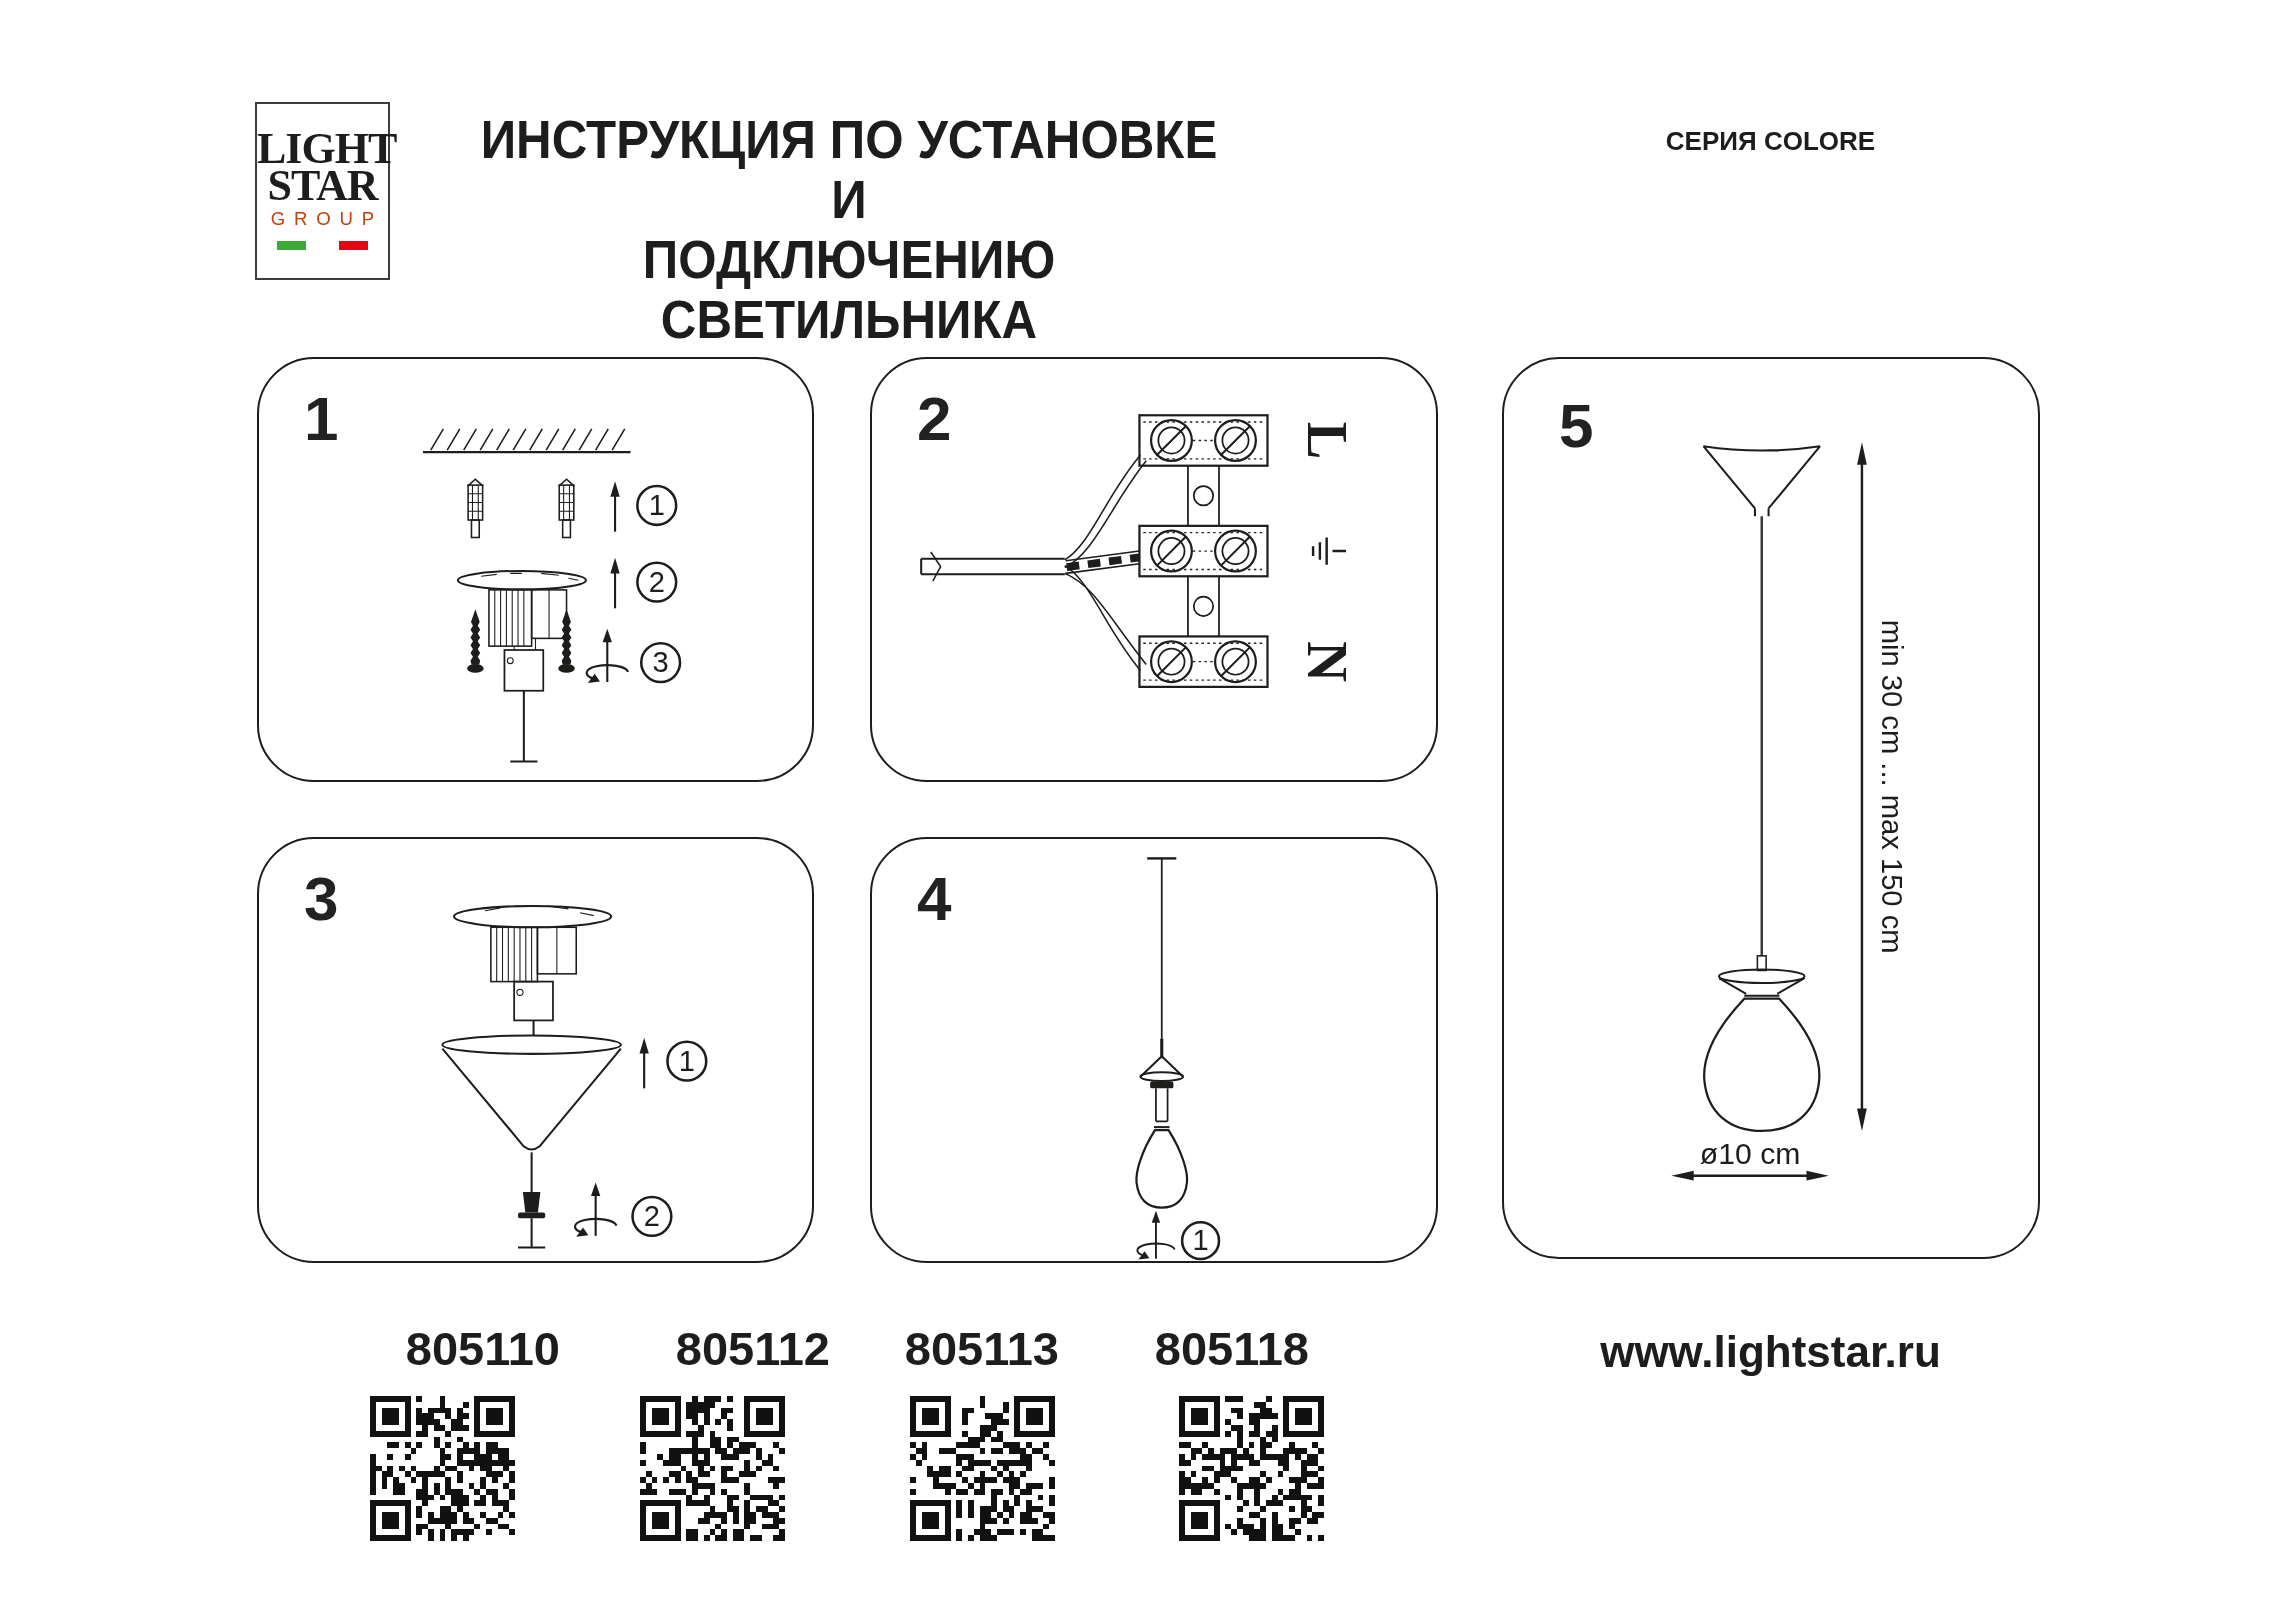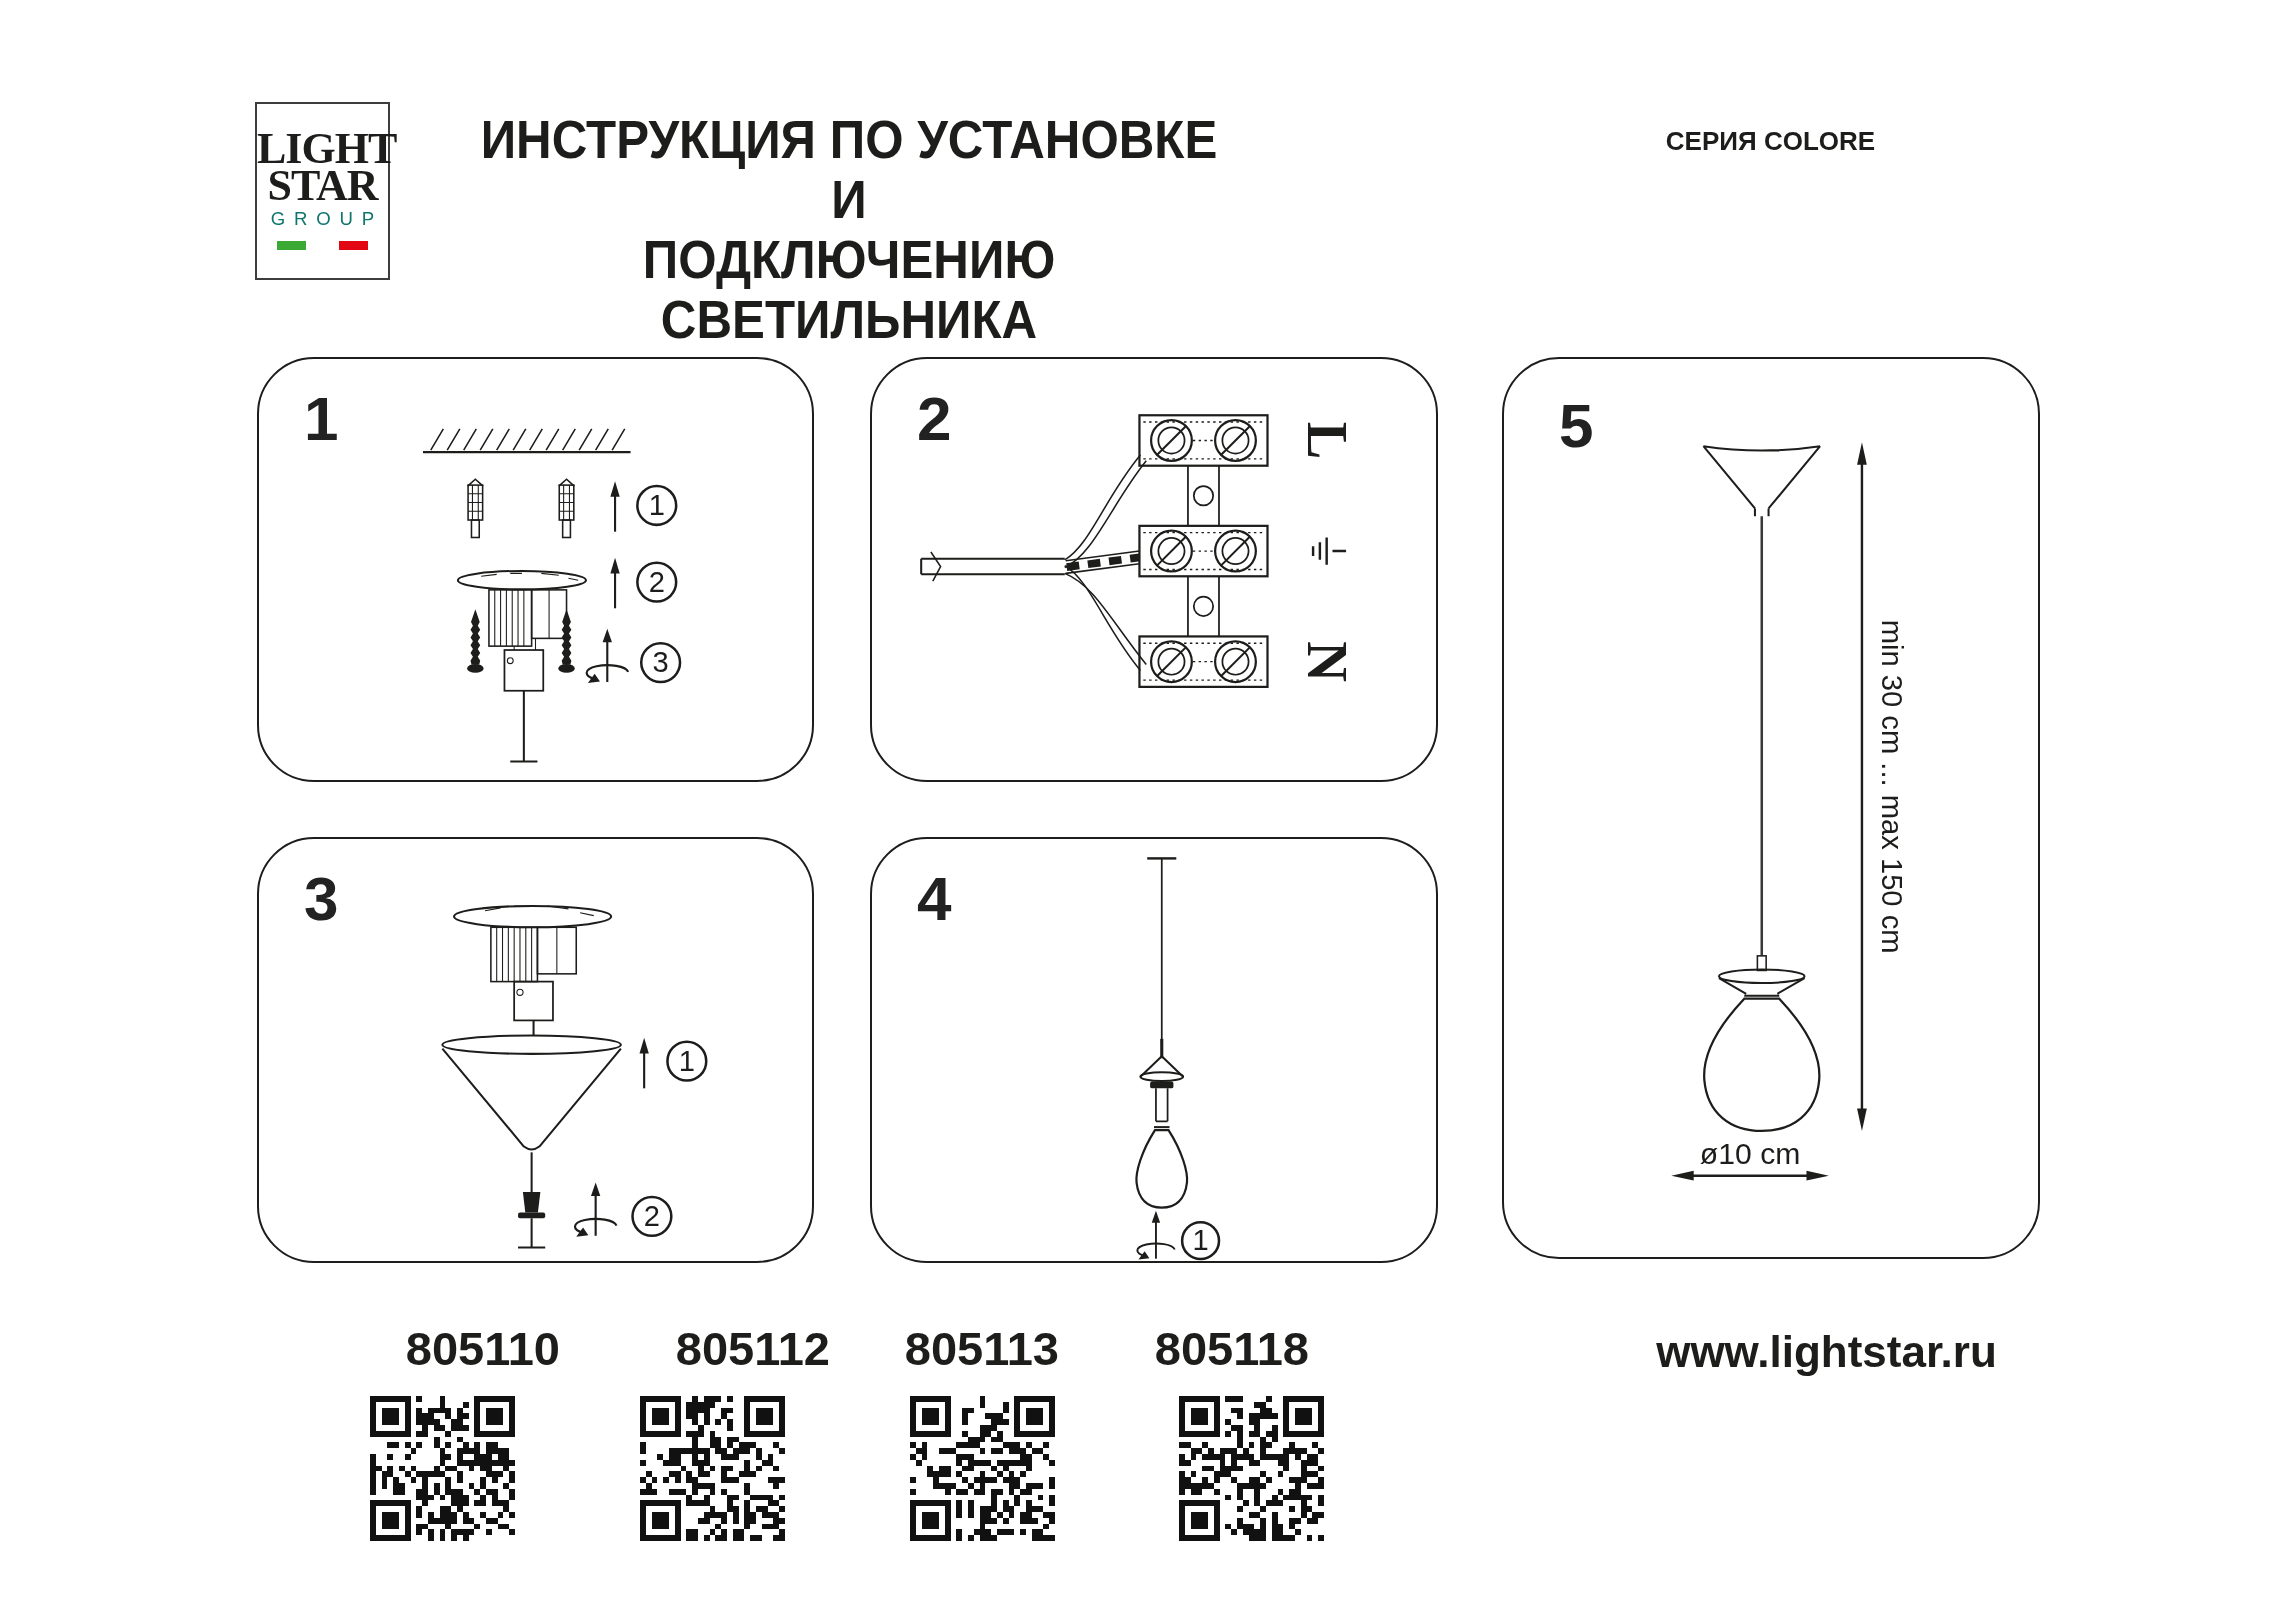--- a/index.html
+++ b/index.html
@@ -5,21 +5,21 @@
   html,body{margin:0;padding:0;background:#fff;}
   #page{position:relative;width:2293px;height:1621px;background:#ffffff;
         font-family:"Liberation Sans",sans-serif;color:#1d1d1b;overflow:hidden;border-radius:16px;}
 
   
   #logo{position:absolute;left:255px;top:102px;width:135px;height:178px;
         border:2px solid #3d3d3c;box-sizing:border-box;text-align:center;}
   .logo-word{font-family:"Liberation Serif","DejaVu Serif",serif;font-weight:700;
              font-size:44px;line-height:37px;letter-spacing:-1px;color:#1d1d1b;}
   .logo-word.first{margin-top:25.5px;}
-  .logo-group{font-size:18.6px;letter-spacing:8.8px;text-indent:8.8px;margin-top:4.9px;color:#0f766e;}
+  .logo-group{font-size:18.6px;letter-spacing:8.8px;text-indent:8.8px;margin-top:4.9px;color:#c2410c;}
   .flag{display:flex;justify-content:center;gap:3.9px;margin-top:10.8px;}
   .flag span{display:inline-block;height:8.8px;}
   .f-green{width:29px;background:var(--flag-green,#3aaa35);}
   .f-white{width:25.5px;background:#ffffff;}
   .f-red{width:29px;background:var(--flag-red,#e30613);}
 
   #title{position:absolute;left:447px;top:110px;width:804px;text-align:center;
          font-weight:700;font-size:53px;line-height:60px;
          transform:scaleX(.93);transform-origin:50% 0;}
   #series{position:absolute;left:1496px;top:122px;width:549px;text-align:center;}
@@ -53,21 +53,21 @@
   .badge circle{fill:#ffffff;stroke:#1d1d1b;stroke-width:2.6;}
   .badge text{font-size:30px;text-anchor:middle;}
   .serif{font-family:"Liberation Serif","DejaVu Serif",serif;font-size:58px;font-weight:700;}
   .dim{font-size:30px;}
   .dim2{font-size:31px;}
 
   
   .article-col{position:absolute;top:1321px;width:235px;text-align:right;}
   .article-code{font-size:47px;font-weight:700;letter-spacing:0;}
   .qr{position:absolute;top:1396px;width:145px;height:145px;shape-rendering:crispEdges;}
-  #website{position:absolute;left:1552px;top:1327px;width:549px;text-align:center;
+  #website{position:absolute;left:1496px;top:1327px;width:549px;text-align:center;
            font-size:44px;font-weight:700;}
 </style>
 </head>
 <body>
 
 <svg width="0" height="0" style="position:absolute">
   <defs>
     <g id="arrowUp">
       <line x1="0" y1="26" x2="0" y2="-12" stroke="#1d1d1b" stroke-width="2.2"></line>
       <polygon points="0,-26 -4.8,-10 4.8,-10" fill="#1d1d1b"></polygon>

